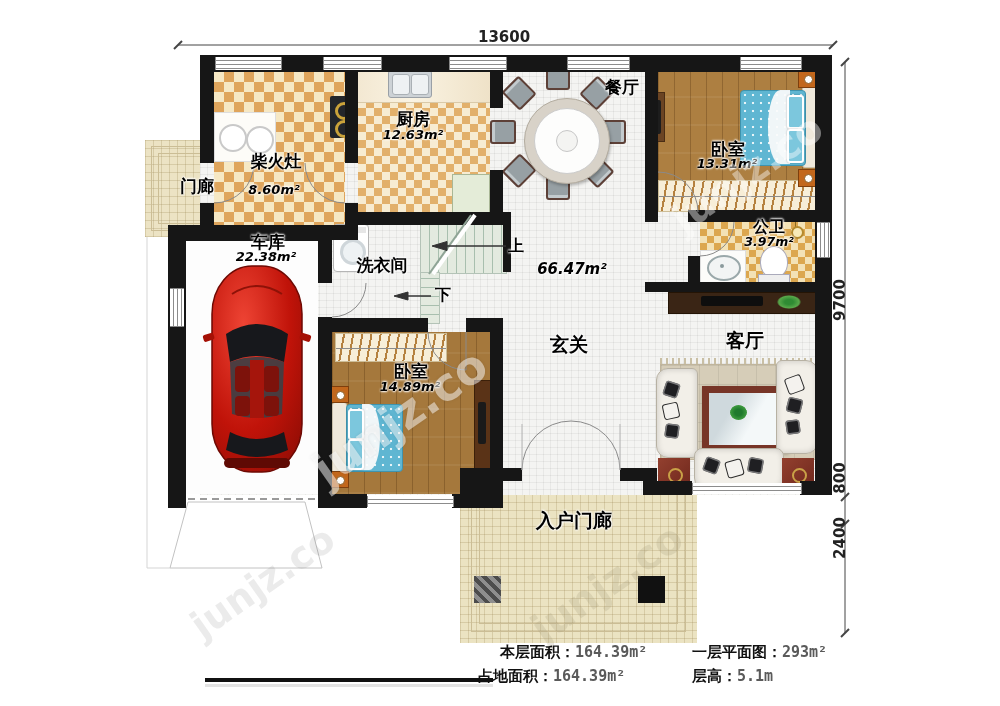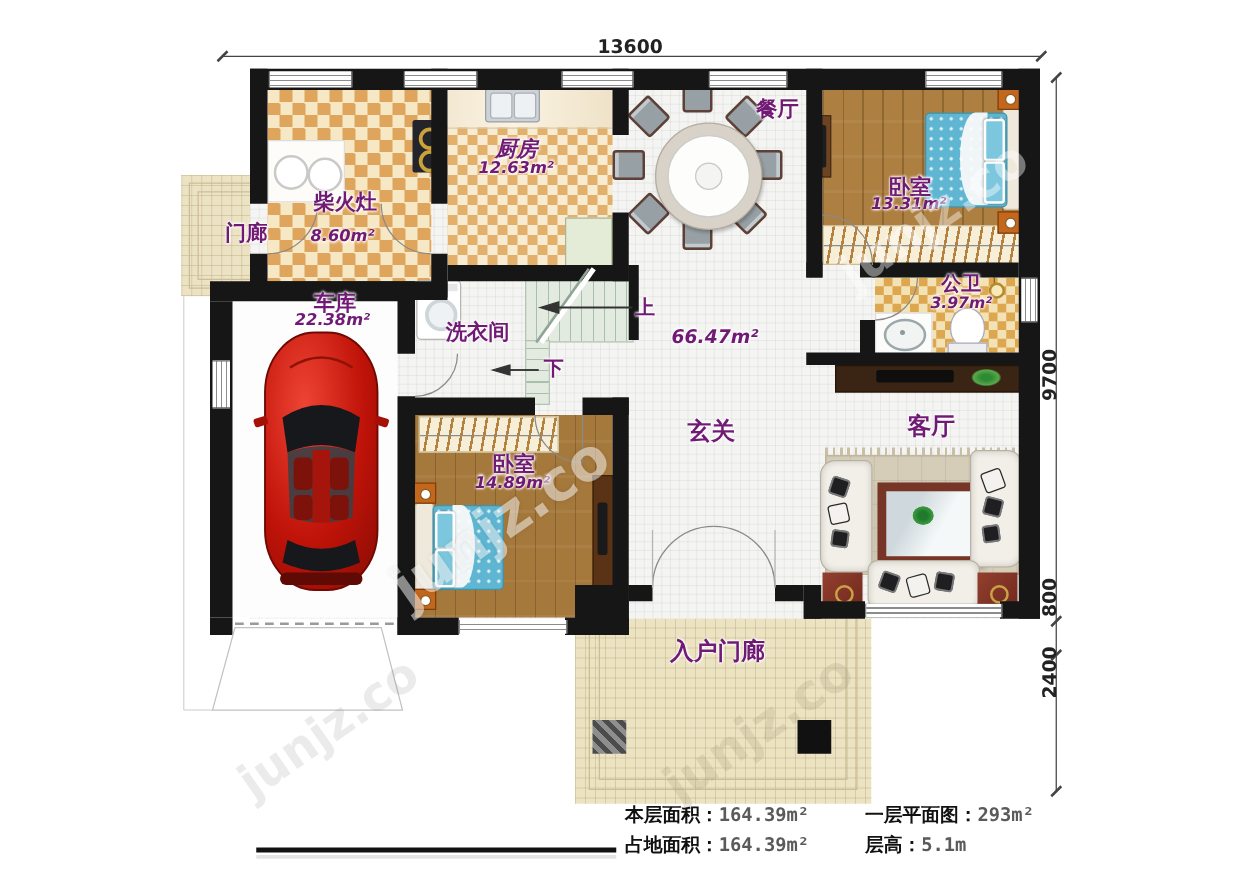--- a/index.html
+++ b/index.html
@@ -9,21 +9,21 @@
   .wall{position:absolute;background:#161616;}
   .win-h{position:absolute;background:repeating-linear-gradient(180deg,#fff 0 3px,#8c8c8c 3px 4px);border-left:1px solid #888;border-right:1px solid #888;}
   .win-v{position:absolute;background:repeating-linear-gradient(90deg,#fff 0 3px,#8c8c8c 3px 4px);border-top:1px solid #888;border-bottom:1px solid #888;}
   .tile{background-color:#f4f4f2;background-image:linear-gradient(rgba(0,0,0,.05) 1px,transparent 1px),linear-gradient(90deg,rgba(0,0,0,.05) 1px,transparent 1px);background-size:7px 7px;}
   .checker{background:repeating-conic-gradient(#dfa55c 0% 25%,#f6e8c4 0% 50%);background-size:20px 20px;}
   .checker-k{background:repeating-conic-gradient(#e2b06b 0% 25%,#f7ecd2 0% 50%);background-size:16px 16px;}
   .checker-b{background:repeating-conic-gradient(#dca74f 0% 25%,#f3e2b6 0% 50%);background-size:14px 14px;}
   .wood{background-color:#ad7f41;background-image:repeating-linear-gradient(90deg,rgba(60,30,0,.25) 0 1px,transparent 1px 16px),repeating-linear-gradient(0deg,rgba(255,255,255,.06) 0 2px,transparent 2px 28px);}
   .porchbg{background-color:#ece3c4;background-image:linear-gradient(rgba(160,140,90,.28) 1px,transparent 1px),linear-gradient(90deg,rgba(160,140,90,.28) 1px,transparent 1px);background-size:8px 8px;}
   .inset-line{position:absolute;border:1px solid #cbbd95;}
-  .lbl{position:absolute;transform:translate(-50%,0);font-weight:bold;color:#701a75;white-space:nowrap;text-align:center;
+  .lbl{position:absolute;transform:translate(-50%,0);font-weight:bold;color:#000000;white-space:nowrap;text-align:center;
        text-shadow:0 1px 2px rgba(255,255,255,.95),0 -1px 2px rgba(255,255,255,.95),1px 0 2px rgba(255,255,255,.95);}
   .nm{font-size:17px;} .nm-lg{font-size:19px;} .ar{font-size:13px;font-style:italic;}
   .dim{position:absolute;font-weight:bold;font-size:15px;color:#222;white-space:nowrap;}
   .dim-v{transform:translate(-50%,-50%) rotate(-90deg);}
   .chair{position:absolute;left:556px;top:130px;width:20px;height:22px;margin-left:-10px;margin-top:-11px;
          background:#97a0a4;border:2px solid #5d4037;border-radius:3px;box-shadow:inset 0 3px 0 #c3cacd;}
   .cushion{position:absolute;border-radius:3px;}
   .cu-d{background:#1f1f22;box-shadow:inset 0 0 0 1.5px rgba(255,255,255,.4);}
   .cu-w{background:#f4f2ee;border:1.5px solid #2a2a2a;}
   .sofa{position:absolute;background:#f2efe8;border:1px solid #b7b1a3;border-radius:10px;box-shadow:inset 0 0 6px rgba(0,0,0,.18);}
@@ -265,21 +265,21 @@
     </g>
   </svg>
 
   <div class="dim" style="left:478px;top:28px;">13600</div>
   <div class="dim dim-v" style="left:840px;top:300px;">9700</div>
   <div class="dim dim-v" style="left:840px;top:478px;">800</div>
   <div class="dim dim-v" style="left:840px;top:538px;">2400</div>
 
   <div class="lbl nm" style="left:276px;top:150px;">柴火灶</div>
   <div class="lbl ar" style="left:274px;top:182px;">8.60m²</div>
-  <div class="lbl nm" style="left:413px;top:108px;font-style:italic;">厨房</div>
+  <div class="lbl nm" style="left:413px;top:108px;">厨房</div>
   <div class="lbl ar" style="left:413px;top:127px;">12.63m²</div>
   <div class="lbl nm" style="left:622px;top:76px;">餐厅</div>
   <div class="lbl nm" style="left:728px;top:138px;">卧室</div>
   <div class="lbl ar" style="left:727px;top:156px;">13.31m²</div>
   <div class="lbl nm" style="left:769px;top:217px;font-size:16px;">公卫</div>
   <div class="lbl ar" style="left:769px;top:234px;font-size:12.5px;">3.97m²</div>
   <div class="lbl nm" style="left:268px;top:231px;">车库</div>
   <div class="lbl ar" style="left:266px;top:249px;">22.38m²</div>
   <div class="lbl nm" style="left:382px;top:254px;">洗衣间</div>
   <div class="lbl ar" style="left:572px;top:260px;font-size:15px;">66.47m²</div>
@@ -299,20 +299,20 @@
 
   <div class="abs" style="left:205px;top:678px;width:288px;height:4px;background:#111;"></div>
   <div class="abs" style="left:205px;top:684px;width:288px;height:3px;background:#e3e3e3;"></div>
 
   <div class="abs" style="left:500px;top:642px;">
     <span class="statlbl">本层面积：</span><span class="statval">164.39m²</span>
   </div>
   <div class="abs" style="left:692px;top:642px;">
     <span class="statlbl">一层平面图：</span><span class="statval">293m²</span>
   </div>
-  <div class="abs" style="left:500px;top:666px;">
+  <div class="abs" style="left:478px;top:666px;">
     <span class="statlbl">占地面积：</span><span class="statval">164.39m²</span>
   </div>
   <div class="abs" style="left:692px;top:666px;">
     <span class="statlbl">层高：</span><span class="statval">5.1m</span>
   </div>
 
 </div>
 
 </body></html>

